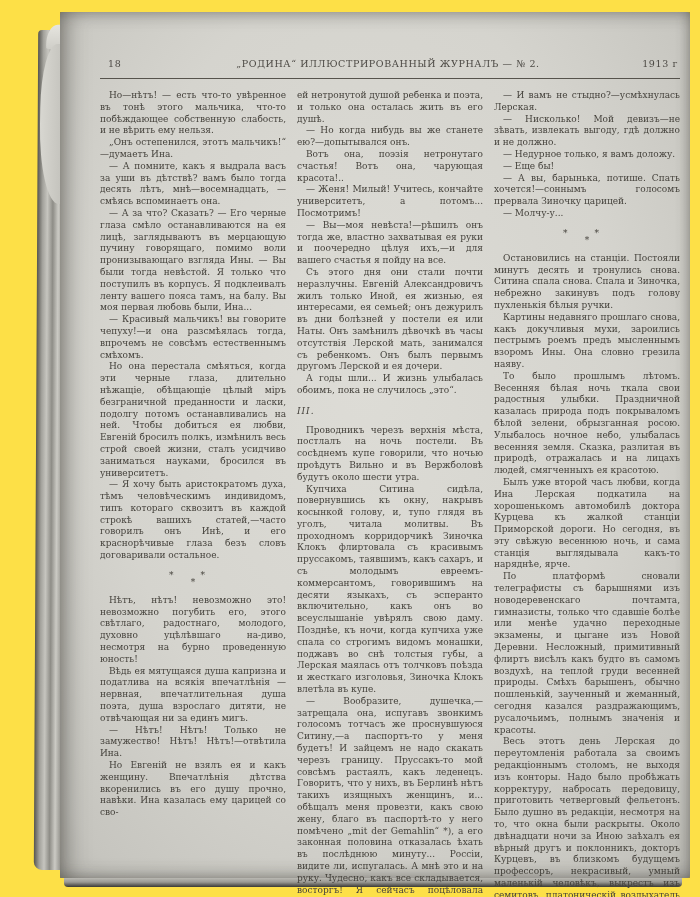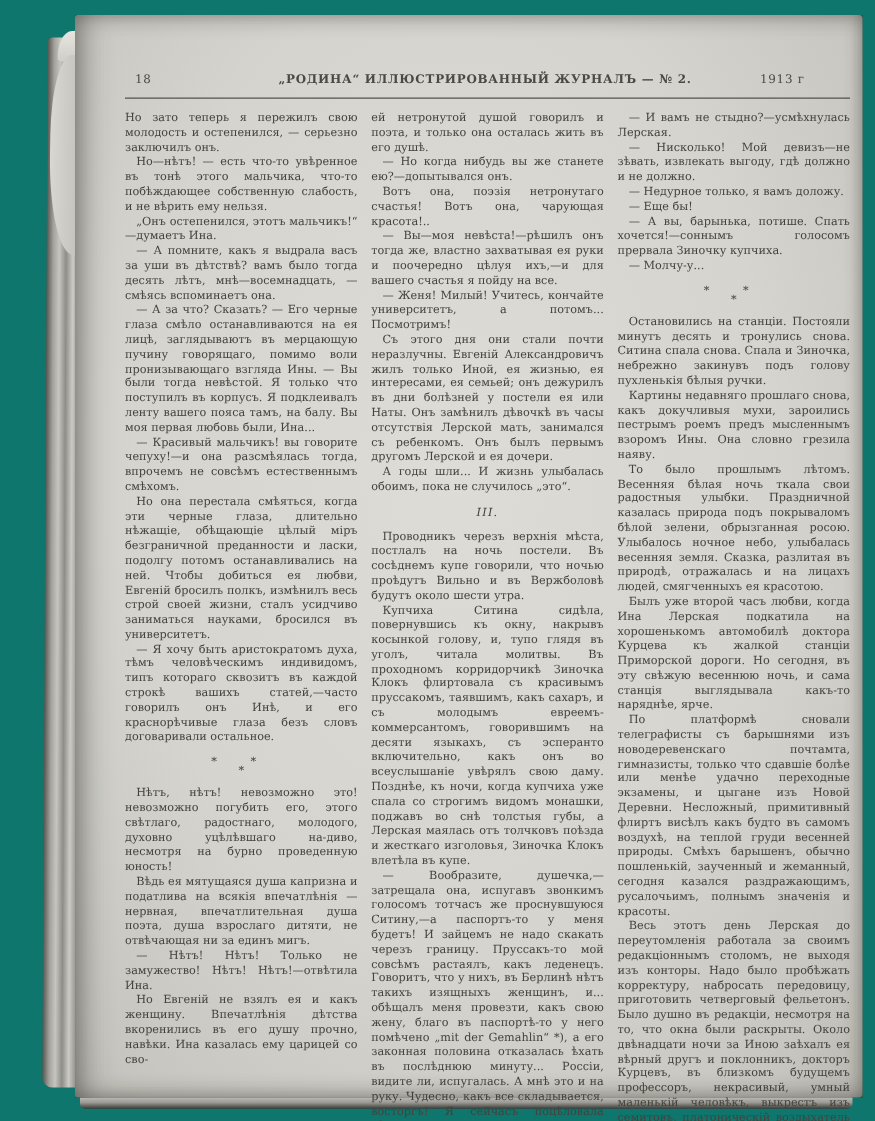--- a/index.html
+++ b/index.html
@@ -1,16 +1,16 @@
 <!DOCTYPE html>
 <html><head>
 <meta charset="utf-8">
 <style>
   html,body{margin:0;padding:0;background:#070707;width:700px;height:897px;overflow:hidden;}
-  .scene{position:absolute;inset:0;width:700px;height:897px;background:#0f766e;font-family:"DejaVu Serif",serif;}
+  .scene{position:absolute;inset:0;width:700px;height:897px;background:#fde047;font-family:"DejaVu Serif",serif;}
 
   
   .fore-edge{position:absolute;left:36px;top:30px;width:30px;height:840px;
     background:linear-gradient(to right,#55544f 0%,#a3a29c 18%,#c6c5bf 34%,#8e8d87 52%,#cbcac4 70%,#9b9a94 86%,#b5b4ae 100%);
     border-radius:4px 0 0 8px;transform:rotate(0.3deg);}
   .bottom-edge{position:absolute;left:64px;top:876px;width:618px;height:11px;
     background:linear-gradient(to bottom,#c9c8c2 0%,#9b9a94 55%,#3a3936 100%);
     border-radius:0 0 4px 4px;}
   .worn-corner{position:absolute;left:46px;top:22px;width:225px;height:30px;
     background:linear-gradient(to bottom,#e6e5df,#c9c8c2);
@@ -27,28 +27,28 @@
     box-shadow:inset 16px 0 22px -10px rgba(62,60,54,.5),
                inset -8px 0 14px -8px rgba(62,60,54,.45),
                inset 0 10px 18px -10px rgba(62,60,54,.4),
                inset 0 -10px 18px -10px rgba(62,60,54,.45);}
 
   .content{position:absolute;left:40px;top:46px;width:580px;color:#45423c;}
 
   .page-header{display:flex;align-items:baseline;font-size:9.5px;letter-spacing:.6px;
     color:#4c4944;border-bottom:1px solid #56534c;padding:0 2px 9px 8px;margin-bottom:11px;}
   .pnum{width:60px;}
-  .ptitle{flex:1;text-align:center;white-space:nowrap;font-weight:bold;}
-  .pyear{width:70px;}
+  .ptitle{flex:1;text-align:center;white-space:nowrap;}
+  .pyear{width:70px;text-align:right;}
 
   .cols{display:flex;gap:11px;}
   .col{width:186px;font-size:9px;line-height:11.8px;text-align:justify;}
   .para{margin:0;text-indent:9px;}
   .para.cont{text-indent:0;}
-  .chapter-heading{text-align:center;margin:9px 0 7px;letter-spacing:1px;font-style:italic;}
+  .chapter-heading{margin:9px 0 7px;letter-spacing:1px;font-style:italic;}
   .asterism{text-align:center;line-height:7px;margin:10px 0 9px;}
   .asterism .top{letter-spacing:12px;display:block;}
   .asterism .bot{display:block;}
 </style>
 </head>
 <body>
 
 <div class="scene">
   <div class="fore-edge"></div>
   <div class="bottom-edge"></div>
@@ -59,56 +59,55 @@
     <div class="content">
 
       <div class="page-header">
         <span class="pnum">18</span>
         <span class="ptitle">„РОДИНА“ ИЛЛЮСТРИРОВАННЫЙ ЖУРНАЛЪ — № 2.</span>
         <span class="pyear">1913 г</span>
       </div>
 
       <div class="cols">
         <div class="col">
-            <p class="para cont">Но зато теперь я пережилъ свою молодость и остепенился, — серьезно заключилъ онъ.</p>
             <p class="para">Но—нѣтъ! — есть что-то увѣренное въ тонѣ этого мальчика, что-то побѣждающее собственную слабость, и не вѣрить ему нельзя.</p>
             <p class="para">„Онъ остепенился, этотъ мальчикъ!“ —думаетъ Ина.</p>
             <p class="para">— А помните, какъ я выдрала васъ за уши въ дѣтствѣ? вамъ было тогда десять лѣтъ, мнѣ—восемнадцать, —смѣясь вспоминаетъ она.</p>
             <p class="para">— А за что? Сказать? — Его черные глаза смѣло останавливаются на ея лицѣ, заглядываютъ въ мерцающую пучину говорящаго, помимо воли пронизывающаго взгляда Ины. — Вы были тогда невѣстой. Я только что поступилъ въ корпусъ. Я подклеивалъ ленту вашего пояса тамъ, на балу. Вы моя первая любовь были, Ина...</p>
             <p class="para">— Красивый мальчикъ! вы говорите чепуху!—и она разсмѣялась тогда, впрочемъ не совсѣмъ естественнымъ смѣхомъ.</p>
             <p class="para">Но она перестала смѣяться, когда эти черные глаза, длительно нѣжащіе, обѣщающіе цѣлый міръ безграничной преданности и ласки, подолгу потомъ останавливались на ней. Чтобы добиться ея любви, Евгеній бросилъ полкъ, измѣнилъ весь строй своей жизни, сталъ усидчиво заниматься науками, бросился въ университетъ.</p>
             <p class="para">— Я хочу быть аристократомъ духа, тѣмъ человѣческимъ индивидомъ, типъ котораго сквозитъ въ каждой строкѣ вашихъ статей,—часто говорилъ онъ Инѣ, и его краснорѣчивые глаза безъ словъ договаривали остальное.</p>
             <div class="asterism">
               <span class="top">* *</span>
               <span class="bot">*</span>
             </div>
             <p class="para">Нѣтъ, нѣтъ! невозможно это! невозможно погубить его, этого свѣтлаго, радостнаго, молодого, духовно уцѣлѣвшаго на-диво, несмотря на бурно проведенную юность!</p>
             <p class="para">Вѣдь ея мятущаяся душа капризна и податлива на всякія впечатлѣнія — нервная, впечатлительная душа поэта, душа взрослаго дитяти, не отвѣчающая ни за единъ мигъ.</p>
             <p class="para">— Нѣтъ! Нѣтъ! Только не замужество! Нѣтъ! Нѣтъ!—отвѣтила Ина.</p>
             <p class="para">Но Евгеній не взялъ ея и какъ женщину. Впечатлѣнія дѣтства вкоренились въ его душу прочно, навѣки. Ина казалась ему царицей со сво-</p>
           </div>
         <div class="col">
-            <p class="para cont">ей нетронутой душой говорилъ и поэта, и только она осталась жить въ его душѣ.</p>
+            <p class="para cont">ей нетронутой душой ребенка и поэта, и только она осталась жить въ его душѣ.</p>
             <p class="para">— Но когда нибудь вы же станете ею?—допытывался онъ.</p>
             <p class="para">Вотъ она, поэзія нетронутаго счастья! Вотъ она, чарующая красота!..</p>
+            <p class="para">— Женя! Милый! Учитесь, кончайте университетъ, а потомъ... Посмотримъ!</p>
             <p class="para">— Вы—моя невѣста!—рѣшилъ онъ тогда же, властно захватывая ея руки и поочередно цѣлуя ихъ,—и для вашего счастья я пойду на все.</p>
-            <p class="para">— Женя! Милый! Учитесь, кончайте университетъ, а потомъ... Посмотримъ!</p>
             <p class="para">Съ этого дня они стали почти неразлучны. Евгеній Александровичъ жилъ только Иной, ея жизнью, ея интересами, ея семьей; онъ дежурилъ въ дни болѣзней у постели ея или Наты. Онъ замѣнилъ дѣвочкѣ въ часы отсутствія Лерской мать, занимался съ ребенкомъ. Онъ былъ первымъ другомъ Лерской и ея дочери.</p>
             <p class="para">А годы шли... И жизнь улыбалась обоимъ, пока не случилось „это“.</p>
             <div class="chapter-heading">III.</div>
             <p class="para">Проводникъ черезъ верхнія мѣста, постлалъ на ночь постели. Въ сосѣднемъ купе говорили, что ночью проѣдутъ Вильно и въ Вержболовѣ будутъ около шести утра.</p>
             <p class="para">Купчиха Ситина сидѣла, повернувшись къ окну, накрывъ косынкой голову, и, тупо глядя въ уголъ, читала молитвы. Въ проходномъ корридорчикѣ Зиночка Клокъ флиртовала съ красивымъ пруссакомъ, таявшимъ, какъ сахаръ, и съ молодымъ евреемъ-коммерсантомъ, говорившимъ на десяти языкахъ, съ эсперанто включительно, какъ онъ во всеуслышаніе увѣрялъ свою даму. Позднѣе, къ ночи, когда купчиха уже спала со строгимъ видомъ монашки, поджавъ во снѣ толстыя губы, а Лерская маялась отъ толчковъ поѣзда и жесткаго изголовья, Зиночка Клокъ влетѣла въ купе.</p>
             <p class="para">— Вообразите, душечка,—затрещала она, испугавъ звонкимъ голосомъ тотчасъ же проснувшуюся Ситину,—а паспортъ-то у меня будетъ! И зайцемъ не надо скакать черезъ границу. Пруссакъ-то мой совсѣмъ растаялъ, какъ леденецъ. Говоритъ, что у нихъ, въ Берлинѣ нѣтъ такихъ изящныхъ женщинъ, и... обѣщалъ меня провезти, какъ свою жену, благо въ паспортѣ-то у него помѣчено „mit der Gemahlin“ *), а его законная половина отказалась ѣхать въ послѣднюю минуту... Россіи, видите ли, испугалась. А мнѣ это и на руку. Чудесно, какъ все складывается, восторгъ! Я сейчасъ поцѣловала нѣмчика за это.</p>
           </div>
         <div class="col">
             <p class="para">— И вамъ не стыдно?—усмѣхнулась Лерская.</p>
             <p class="para">— Нисколько! Мой девизъ—не зѣвать, извлекать выгоду, гдѣ должно и не должно.</p>
             <p class="para">— Недурное только, я вамъ доложу.</p>
             <p class="para">— Еще бы!</p>
-            <p class="para">— А вы, барынька, потише. Спать хочется!—соннымъ голосомъ прервала Зиночку купчиха.</p>
+            <p class="para">— А вы, барынька, потише. Спать хочется!—соннымъ голосомъ прервала Зиночку царицей.</p>
             <p class="para">— Молчу-у...</p>
             <div class="asterism">
               <span class="top">* *</span>
               <span class="bot">*</span>
             </div>
             <p class="para">Остановились на станціи. Постояли минутъ десять и тронулись снова. Ситина спала снова. Спала и Зиночка, небрежно закинувъ подъ голову пухленькія бѣлыя ручки.</p>
             <p class="para">Картины недавняго прошлаго снова, какъ докучливыя мухи, зароились пестрымъ роемъ предъ мысленнымъ взоромъ Ины. Она словно грезила наяву.</p>
             <p class="para">То было прошлымъ лѣтомъ. Весенняя бѣлая ночь ткала свои радостныя улыбки. Праздничной казалась природа подъ покрываломъ бѣлой зелени, обрызганная росою. Улыбалось ночное небо, улыбалась весенняя земля. Сказка, разлитая въ природѣ, отражалась и на лицахъ людей, смягченныхъ ея красотою.</p>
             <p class="para">Былъ уже второй часъ любви, когда Ина Лерская подкатила на хорошенькомъ автомобилѣ доктора Курцева къ жалкой станціи Приморской дороги. Но сегодня, въ эту свѣжую весеннюю ночь, и сама станція выглядывала какъ-то наряднѣе, ярче.</p>
             <p class="para">По платформѣ сновали телеграфисты съ барышнями изъ новодеревенскаго почтамта, гимназисты, только что сдавшіе болѣе или менѣе удачно переходные экзамены, и цыгане изъ Новой Деревни. Несложный, примитивный флиртъ висѣлъ какъ будто въ самомъ воздухѣ, на теплой груди весенней природы. Смѣхъ барышенъ, обычно пошленькій, заученный и жеманный, сегодня казался раздражающимъ, русалочьимъ, полнымъ значенія и красоты.</p>

